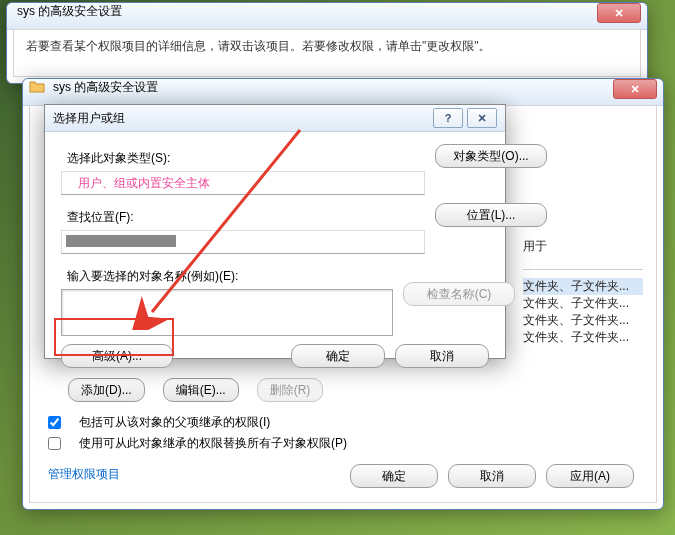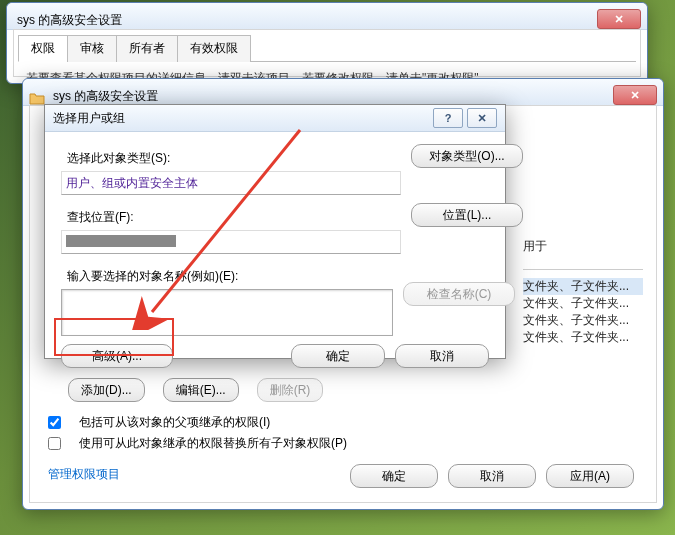--- a/index.html
+++ b/index.html
@@ -1,34 +1,34 @@
 <!DOCTYPE html>
 <html><head>
 <meta charset="utf-8">
 <style>
 html,body{margin:0;padding:0;font-family:"Microsoft YaHei","Segoe UI",Tahoma,sans-serif;font-size:12px;background:linear-gradient(135deg,#3a5d2e 0%,#6b8f3c 40%,#8ab54d 100%);width:675px;height:535px;overflow:hidden;position:relative}
 .window{position:absolute;background:#fff;border:1px solid #5a7fb0;border-radius:6px;box-shadow:0 4px 20px rgba(0,0,0,.35)}
-.titlebar{height:26px;background:linear-gradient(#f7fbff,#dfeaf7);border-bottom:1px solid #c8d7e8;border-radius:6px 6px 0 0;display:flex;align-items:flex-end;padding:0 6px;position:relative}
+.titlebar{height:26px;background:linear-gradient(#f7fbff,#dfeaf7);border-bottom:1px solid #c8d7e8;border-radius:6px 6px 0 0;display:flex;align-items:flex-start;padding:0 6px;position:relative}
 .titlebar .ttxt{flex:1;font-size:12px;color:#000;padding-left:4px;white-space:nowrap}
 .titlebar .folder{width:16px;height:14px;margin-right:4px;display:inline-block}
 .titlebar .folder svg{display:block}
 .titlebar .close{width:42px;height:18px;background:linear-gradient(#e9a3a3,#d66);border:1px solid #b55;border-radius:3px;color:#fff;display:flex;align-items:center;justify-content:center;font-size:11px;font-weight:bold;cursor:default}
 .inner{position:absolute;inset:26px 6px 6px 6px;background:#fff;border:1px solid #d6d6d6}
 .tabs{display:flex;border-bottom:1px solid #bcbcbc;background:#fff;margin:4px 4px 0 4px}
 .tab{padding:4px 12px;border:1px solid #bcbcbc;border-bottom:none;margin-right:-1px;background:#f4f4f4;cursor:default;position:relative;top:1px}
 .tab.active{background:#fff;border-bottom:1px solid #fff}
 .body{padding:10px 16px;color:#000}
 .truncline{color:#333;white-space:nowrap;overflow:hidden}
 .modal{position:absolute;background:#fff;border:1px solid #888;box-shadow:0 6px 24px rgba(0,0,0,.4)}
 .modal .mtitle{height:26px;background:linear-gradient(#f7fbff,#dfeaf7);border-bottom:1px solid #c4d3e4;display:flex;align-items:center;padding:0 8px}
 .modal .mtitle .ttxt{flex:1;font-size:12px}
 .mtbtn{width:28px;height:18px;border:1px solid #8fa6c2;border-radius:2px;background:linear-gradient(#fdfdfd,#e7eef7);margin-left:4px;display:flex;align-items:center;justify-content:center;color:#3a5577;font-weight:bold;font-size:11px;cursor:default}
 .mbody{padding:12px 16px}
 .field-label{margin:6px 0 4px 6px}
-.ro-input{border:1px solid #ddd;border-bottom:1px solid #aaa;background:#fff;padding:3px 4px;width:330px;height:16px;color:#4c1d95}
+.ro-input{border:1px solid #ddd;border-bottom:1px solid #aaa;background:#fff;padding:3px 16px;width:330px;height:16px;color:#ec4899}
 .ro-input.redact{position:relative}
 .redact-bar{position:absolute;left:4px;top:4px;width:110px;height:12px;background:#888}
 .textarea{border:1px solid #aaa;width:330px;height:45px;background:#fff;box-shadow:inset 1px 1px 2px rgba(0,0,0,.15)}
 .btn{display:inline-flex;align-items:center;justify-content:center;height:22px;padding:0 12px;background:linear-gradient(#fdfdfd,#e6e6e6);border:1px solid #9c9c9c;border-radius:10px;cursor:default;font-size:12px;white-space:nowrap}
 .btn.disabled{color:#999;border-color:#c8c8c8;background:linear-gradient(#fafafa,#f0f0f0)}
 .row{display:flex;align-items:flex-start;gap:10px;margin-bottom:8px}
 .rcol{display:flex;flex-direction:column;gap:8px;margin-left:auto}
 .highlight{position:absolute;border:2px solid #e33c2e;pointer-events:none}
 .arrow{position:absolute;pointer-events:none}
 .parent-list{position:absolute;right:32px;top:238px;width:120px;font-size:12px;color:#222}
@@ -41,26 +41,20 @@
 </style>
 </head>
 <body>
 
 <div class="window" style="left:6px;top:2px;width:640px;height:80px">
   <div class="titlebar">
     <span class="ttxt">sys 的高级安全设置</span>
     <div class="close">✕</div>
   </div>
   <div class="inner">
-    <div class="tabs">
-      <div class="tab active">权限</div>
-      <div class="tab">审核</div>
-      <div class="tab">所有者</div>
-      <div class="tab">有效权限</div>
-    </div>
     <div class="body truncline" style="padding:8px 12px">若要查看某个权限项目的详细信息，请双击该项目。若要修改权限，请单击"更改权限"。</div>
   </div>
 </div>
 
 <div class="window" style="left:22px;top:78px;width:640px;height:430px">
   <div class="titlebar">
     <span class="folder">
       <svg viewBox="0 0 16 14">
           <path d="M1 3h5l1 2h8v8H1z" fill="#f6c667" stroke="#c98f2b"></path>
         </svg>

